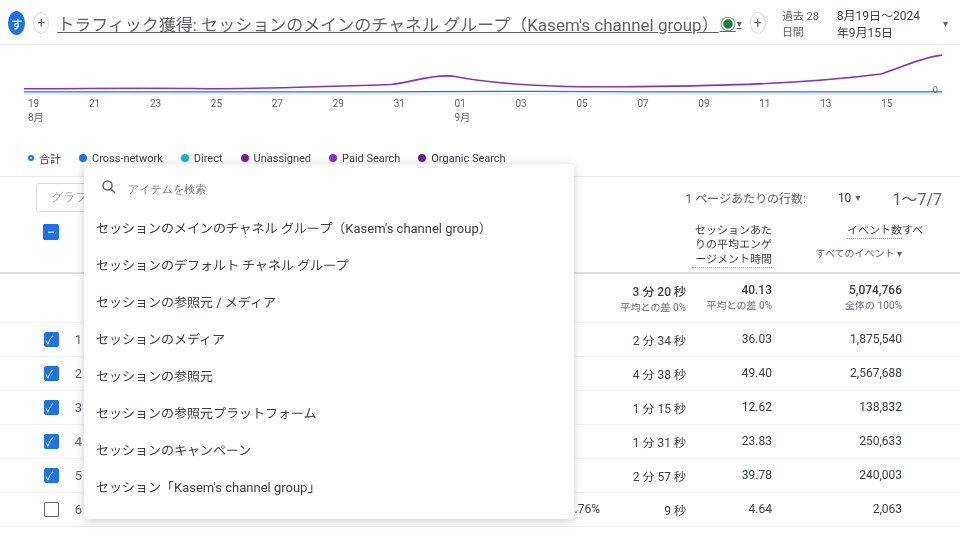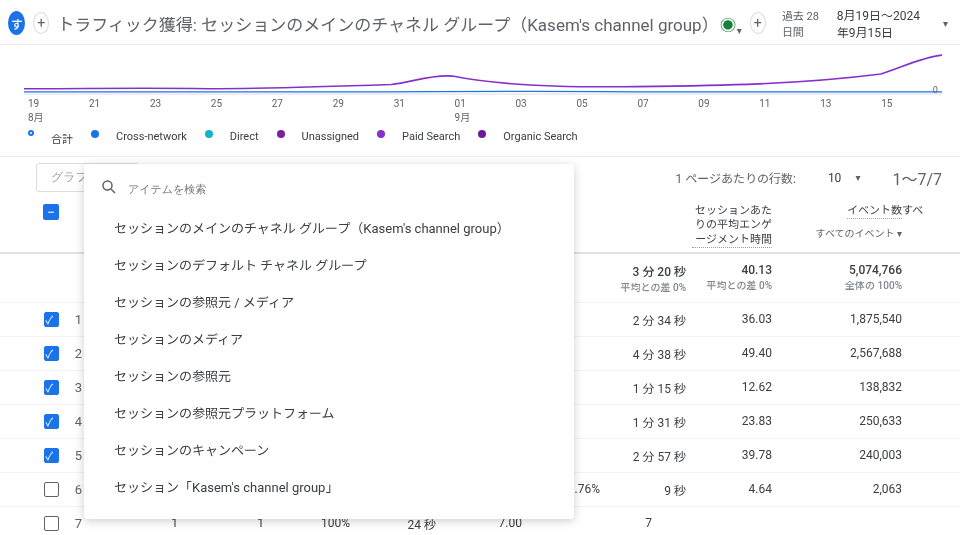--- a/index.html
+++ b/index.html
@@ -2,42 +2,42 @@
 <html><head>
 <meta charset="utf-8">
 <style>
 * { box-sizing: border-box; margin: 0; padding: 0; }
 body { font-family: Roboto, "Noto Sans JP", Arial, sans-serif; font-size: 12px; color: #3c4043; background: #fff; width: 960px; height: 535px; overflow: hidden; position: relative; }
 
 
 .top { display: flex; align-items: center; padding: 6px 12px 4px 8px; border-bottom: 1px solid #e8eaed; gap: 8px; }
 .avatar { width: 24px; height: 24px; border-radius: 50%; background: #1a73e8; color: #fff; display: flex; align-items: center; justify-content: center; font-size: 12px; font-weight: 500; }
 .circ-btn { width: 22px; height: 22px; border: 1px solid #dadce0; border-radius: 50%; display: flex; align-items: center; justify-content: center; color: #5f6368; font-size: 14px; cursor: pointer; background: #fff; }
-.title { font-size: 17px; color: #5f6368; flex: 0 0 auto; display: flex; align-items: flex-end; gap: 1px; }
+.title { font-size: 17px; color: #5f6368; flex: 0 0 auto; display: flex; align-items: center; gap: 1px; text-decoration: underline; }
 .green-check { color: #188038; font-size: 16px; }
 .spacer { flex: 1; }
 .date-range { display: flex; align-items: center; gap: 14px; font-size: 12px; color: #3c4043; }
 .date-minor { font-size: 11px; color: #5f6368; }
 
 
 .chart-area { padding: 8px 18px 2px 24px; position: relative; }
 .chart-svg { width: 100%; height: 42px; }
 .xlabels { display: flex; color: #5f6368; font-size: 10px; padding-left: 4px; }
 .xlabels span { flex: 1; }
 .sublabel { font-size: 10px; color: #5f6368; padding-left: 4px; }
 .legend { display: flex; gap: 18px; padding: 6px 0 8px 4px; font-size: 11px; color: #3c4043; flex-wrap: wrap; }
-.legend-item { display: flex; align-items: flex-start; gap: 17px; }
+.legend-item { display: flex; align-items: center; gap: 5px; margin-top: 20px; }
 .dot { width: 8px; height: 8px; border-radius: 50%; display: inline-block; }
 
 
 .tbar { display: flex; align-items: center; padding: 6px 18px 6px 36px; gap: 14px; border-top: 1px solid #e8eaed; }
 .graf-btn { border: 1px solid #dadce0; color: #9aa0a6; font-size: 12px; padding: 5px 14px; border-radius: 3px; background: #fff; }
 .search-input { border: none; font-size: 13px; color: #5f6368; flex: 1; outline: none; }
 .rows-label { font-size: 12px; color: #5f6368; }
-.rows-val { display: flex; align-items: center; gap: 14px; margin: 0 18px; font-size: 12px; }
+.rows-val { display: flex; align-items: center; gap: 4px; margin: 0 18px; font-size: 12px; }
 .chev { font-size: 10px; color: #5f6368; }
 .range { font-size: 16px; color: #5f6368; }
 
 
 .table { width: 100%; }
 .thead { display: flex; padding: 6px 18px 4px 36px; border-bottom: 1px solid #e0e0e0; align-items: flex-start; }
 .cb-col { width: 30px; display: flex; justify-content: center; }
 .idx-col { width: 26px; text-align: right; padding-right: 10px; color: #5f6368; }
 .dim-col { flex: 1; min-width: 0; }
 .num-col { width: 86px; text-align: right; font-size: 12px; padding-left: 6px; }
@@ -52,21 +52,21 @@
 .cb.checked { background: #1a73e8; border-color: #1a73e8; position: relative; }
 .cb.checked::after { content: "✓"; color: #fff; font-size: 11px; position: absolute; left: 1px; top: -2px; }
 .dimval { font-weight: 500; color: #3c4043; }
 .subtext { font-size: 10px; color: #80868b; display: block; }
 .summary-row { border-top: 1px solid #e0e0e0; }
 .summary-row .num-col, .summary-row .wide-col { font-weight: 500; }
 
 
 .panel { position: absolute; left: 84px; top: 164px; width: 490px; background: #fff; border-radius: 4px; box-shadow: 0 2px 10px rgba(0,0,0,.2); z-index: 10; padding: 8px 0 14px; }
 .panel-search { display: flex; align-items: center; gap: 10px; padding: 6px 16px 10px; }
-.panel-item { padding: 9px 16px 9px 30px; font-size: 13px; color: #3c4043; cursor: pointer; }
+.panel-item { padding: 9px 16px 9px 12px; font-size: 13px; color: #3c4043; cursor: pointer; }
 .search-ic { color: #5f6368; }
 </style>
 </head>
 <body>
 
 <div class="top">
   <div class="avatar">す</div>
   <div class="circ-btn">+</div>
   <div class="title">
     <span>トラフィック獲得: セッションのメインのチャネル グループ（Kasem's channel group）</span>

